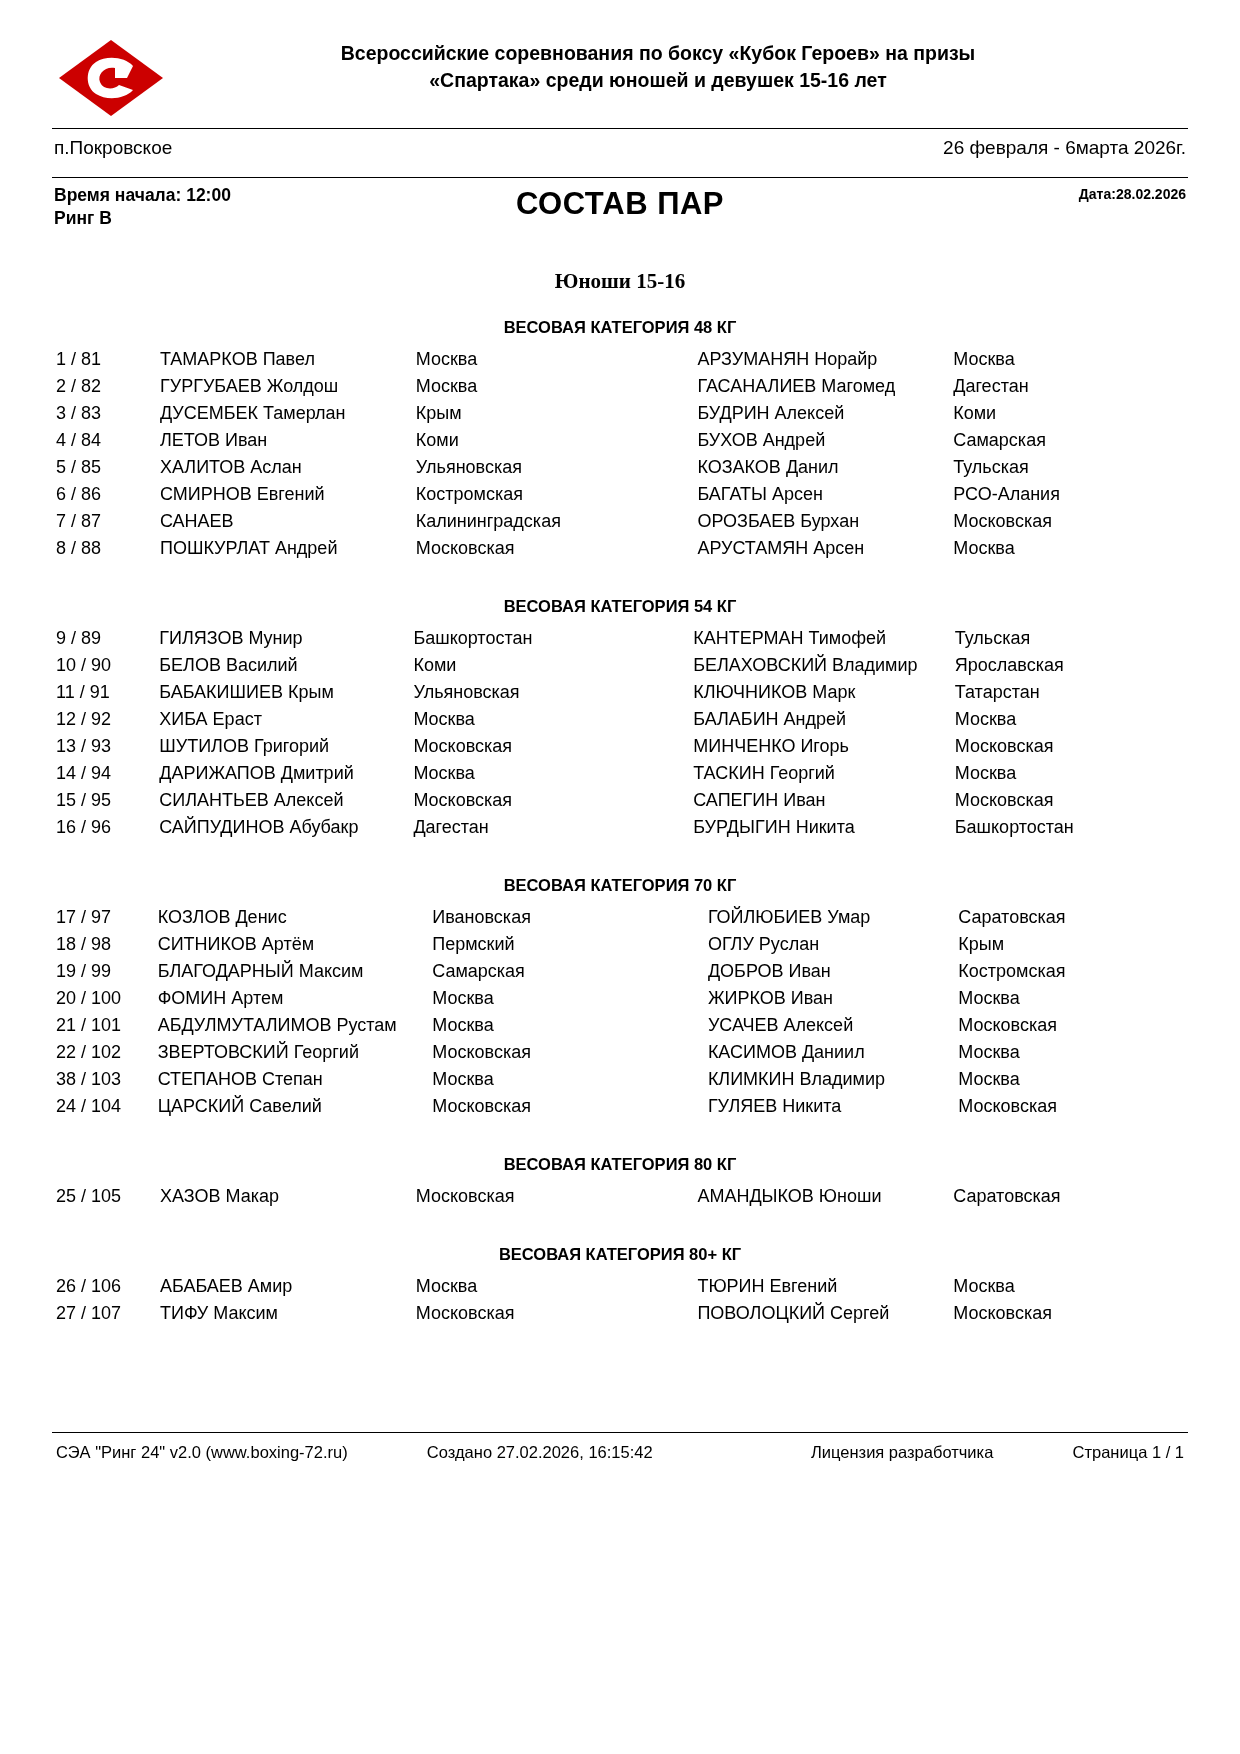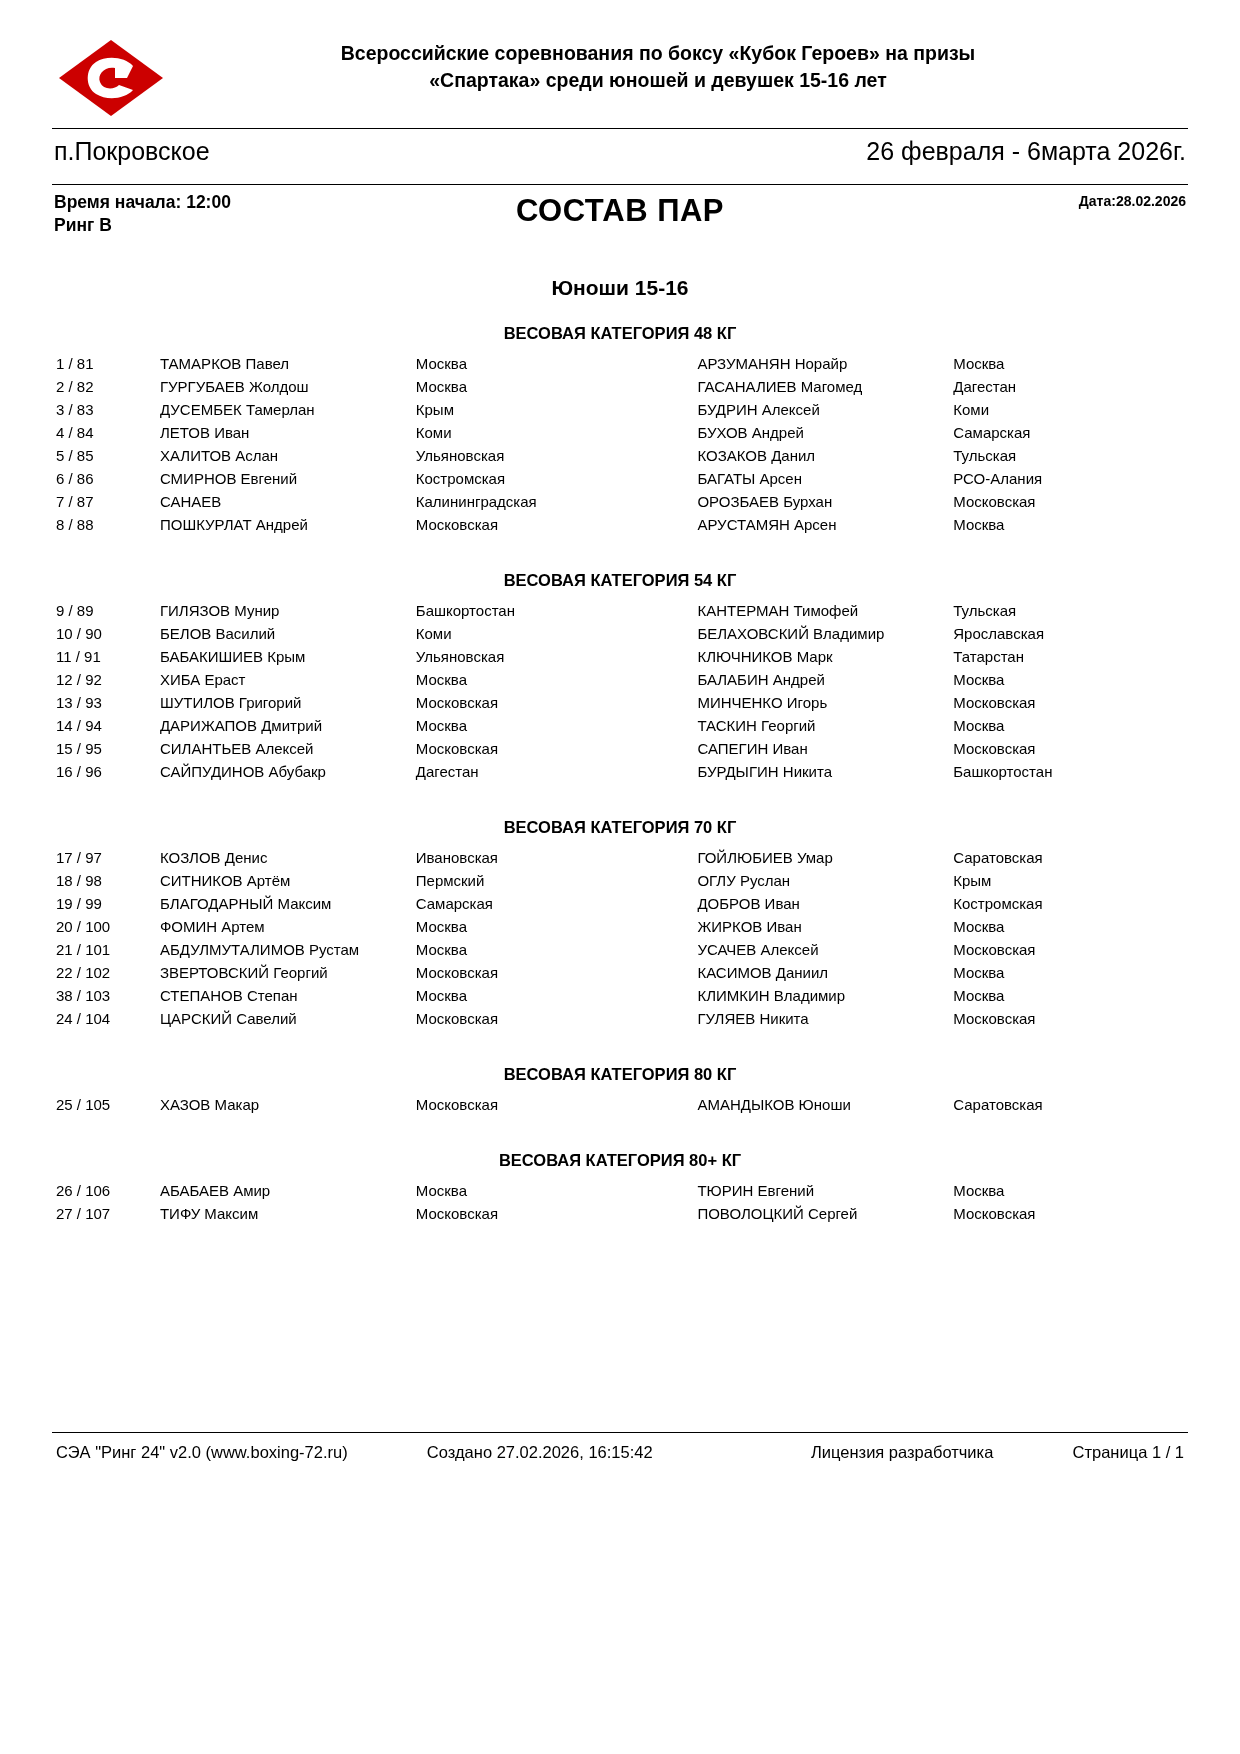--- a/index.html
+++ b/index.html
@@ -52,21 +52,21 @@
   .rule {
     border: 0;
     border-top: 1.6px solid #000;
     margin: 10px 0 0 0;
   }
 
   .venue-row {
     display: flex;
     justify-content: space-between;
     align-items: center;
-    font-size: 25px;
+    font-size: 19px;
     padding: 8px 2px 8px 2px;
   }
 
   .title-row {
     display: flex;
     align-items: flex-start;
     justify-content: space-between;
     padding: 6px 2px 0 2px;
   }
   .title-left {
@@ -89,35 +89,36 @@
     font-size: 14px;
     font-weight: bold;
     padding-top: 2px;
   }
 
   .age-group {
     text-align: center;
     font-size: 21px;
     font-weight: bold;
     margin-top: 38px;
+    font-family: Liberation Serif, serif;
   }
 
   .weight-cat {
     text-align: center;
     font-size: 16.5px;
     font-weight: bold;
     margin: 24px 0 12px 0;
   }
   .weight-cat.tight { margin-top: 32px; }
 
   
   table.bouts {
     width: 100%;
     border-collapse: collapse;
-    font-size: 15px;
+    font-size: 18px;
   }
   table.bouts td {
     padding: 0 0 6px 0;
     vertical-align: top;
     white-space: nowrap;
   }
   .c-num   { width: 88px;  padding-left: 4px !important; }
   .c-red   { width: 218px; }
   .c-rteam { width: 240px; }
   .c-blue  { width: 218px; }

